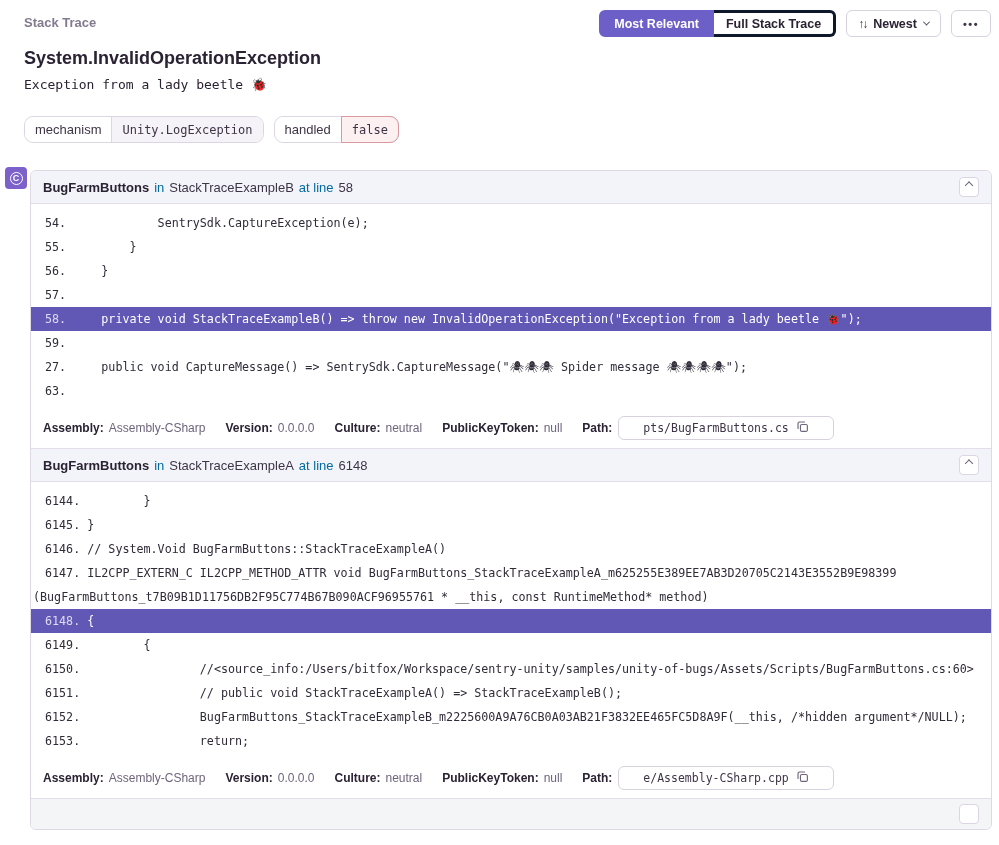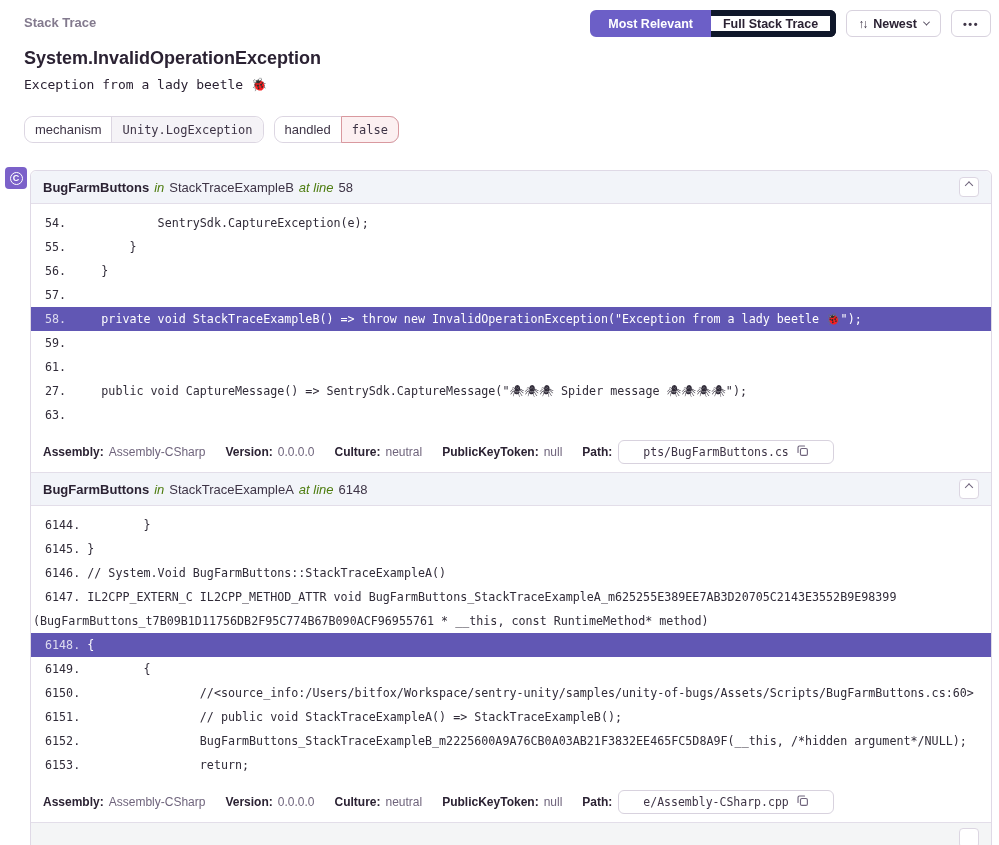--- a/index.html
+++ b/index.html
@@ -5,21 +5,21 @@
   * { box-sizing: border-box; margin: 0; padding: 0; }
   html,body { width: 999px; height: 845px; overflow: hidden; background: #fff;
     font-family: "Liberation Sans", sans-serif; color: #2B2233; }
 
   
   .topbar { display: flex; align-items: flex-start; margin: 10px 8px 0 24px; }
   .section-title { font-size: 13px; font-weight: 700; color: #837A8E; padding-top: 5px; }
   .toolbar { margin-left: auto; display: flex; gap: 10px; align-items: center; }
   .seg { display: inline-flex; }
   .seg-btn { height: 27px; padding: 0 12px; font-weight: 700; font-size: 12.5px;
-    background: #fff; border: 6px solid #0f172a; color: #2B2233; cursor: pointer;
+    background: #fff; border: 3px solid #0f172a; color: #2B2233; cursor: pointer;
     font-family: "Liberation Sans", sans-serif; }
   .seg-btn.active { background: #6C5FC7; border-color: #6C5FC7; color: #fff;
     border-radius: 6px 0 0 6px; }
   .seg-btn.last { border-radius: 0 6px 6px 0; border-left: none; }
   .btn { height: 27px; display: inline-flex; align-items: center; gap: 7px; padding: 0 11px;
     background: #fff; border: 1px solid #D8D2DE; border-radius: 6px; font-weight: 700;
     font-size: 12.5px; color: #2B2233; cursor: pointer; font-family: "Liberation Sans", sans-serif; }
   .sort-arrows { letter-spacing: -2px; font-size: 12px; font-weight: 400; color: #3E3446; }
   .dots { font-size: 11px; letter-spacing: 1.5px; color: #3E3446; font-weight: 700; }
 
@@ -46,21 +46,21 @@
   .platform-icon .ring { width: 13px; height: 13px; border: 1.6px solid #fff;
     border-radius: 50%; display: flex; align-items: center; justify-content: center; }
   .platform-icon .ring span { color: #fff; font-size: 9px; font-weight: 700; line-height: 1; }
 
   .panel { border: 1px solid #DFD9E6; border-radius: 6px; background: #fff; }
   .frame-header { display: flex; align-items: center; gap: 5px; padding: 6px 12px;
     background: #F2F4F9; border-bottom: 1px solid #E3DEE9; font-size: 13px; min-height: 29px; }
   .frame:first-child .frame-header { border-radius: 6px 6px 0 0; }
   .frame + .frame .frame-header { border-top: 1px solid #E3DEE9; }
   .fh-module { font-weight: 700; color: #2B2233; }
-  .fh-dim { color: #4d7c0f; font-style: italic; }
+  .fh-dim { color: #0369a1; }
   .fh-func, .fh-line { color: #3E3446; }
 
   .chip-btn { margin-left: auto; width: 20px; height: 20px; border: 1px solid #DCD6E2;
     border-radius: 4px; background: #fff; display: flex; align-items: center;
     justify-content: center; cursor: pointer; flex: 0 0 auto; }
   .chev { display: inline-block; width: 6px; height: 6px; border-left: 1.6px solid #6F647C;
     border-bottom: 1.6px solid #6F647C; }
   .chev.up { transform: rotate(135deg) translate(-1px,1px); }
   .chev.down { transform: rotate(-45deg) translate(1px,-1px); }
   .chev.small { width: 5px; height: 5px; border-color: #4D4458; }
@@ -141,21 +141,20 @@
         <span class="chev up"></span>
       </button>
     </header>
     <div class="code-list">
             <div class="code-line"><span class="line-num">54. </span><span class="line-txt">            SentrySdk.CaptureException(e);</span></div>
             <div class="code-line"><span class="line-num">55. </span><span class="line-txt">        }</span></div>
             <div class="code-line"><span class="line-num">56. </span><span class="line-txt">    }</span></div>
             <div class="code-line"><span class="line-num">57. </span><span class="line-txt"></span></div>
             <div class="code-line hl"><span class="line-num">58. </span><span class="line-txt">    private void StackTraceExampleB() =&gt; throw new InvalidOperationException("Exception from a lady beetle 🐞");</span></div>
             <div class="code-line"><span class="line-num">59. </span><span class="line-txt"></span></div>
-            <div class="code-line"><span class="line-num">61. </span><span class="line-txt"></span></div>
             <div class="code-line"><span class="line-num">27. </span><span class="line-txt">    public void CaptureMessage() =&gt; SentrySdk.CaptureMessage("🕷🕷🕷 Spider message 🕷🕷🕷🕷");</span></div>
             <div class="code-line"><span class="line-num">63. </span><span class="line-txt"></span></div>
           </div>
     <div class="asm-row">
             <span class="asm-item">
               <b class="asm-label">Assembly:</b>
               <span class="asm-value">Assembly-CSharp</span>
             </span>
             <span class="asm-item">
               <b class="asm-label">Version:</b>

